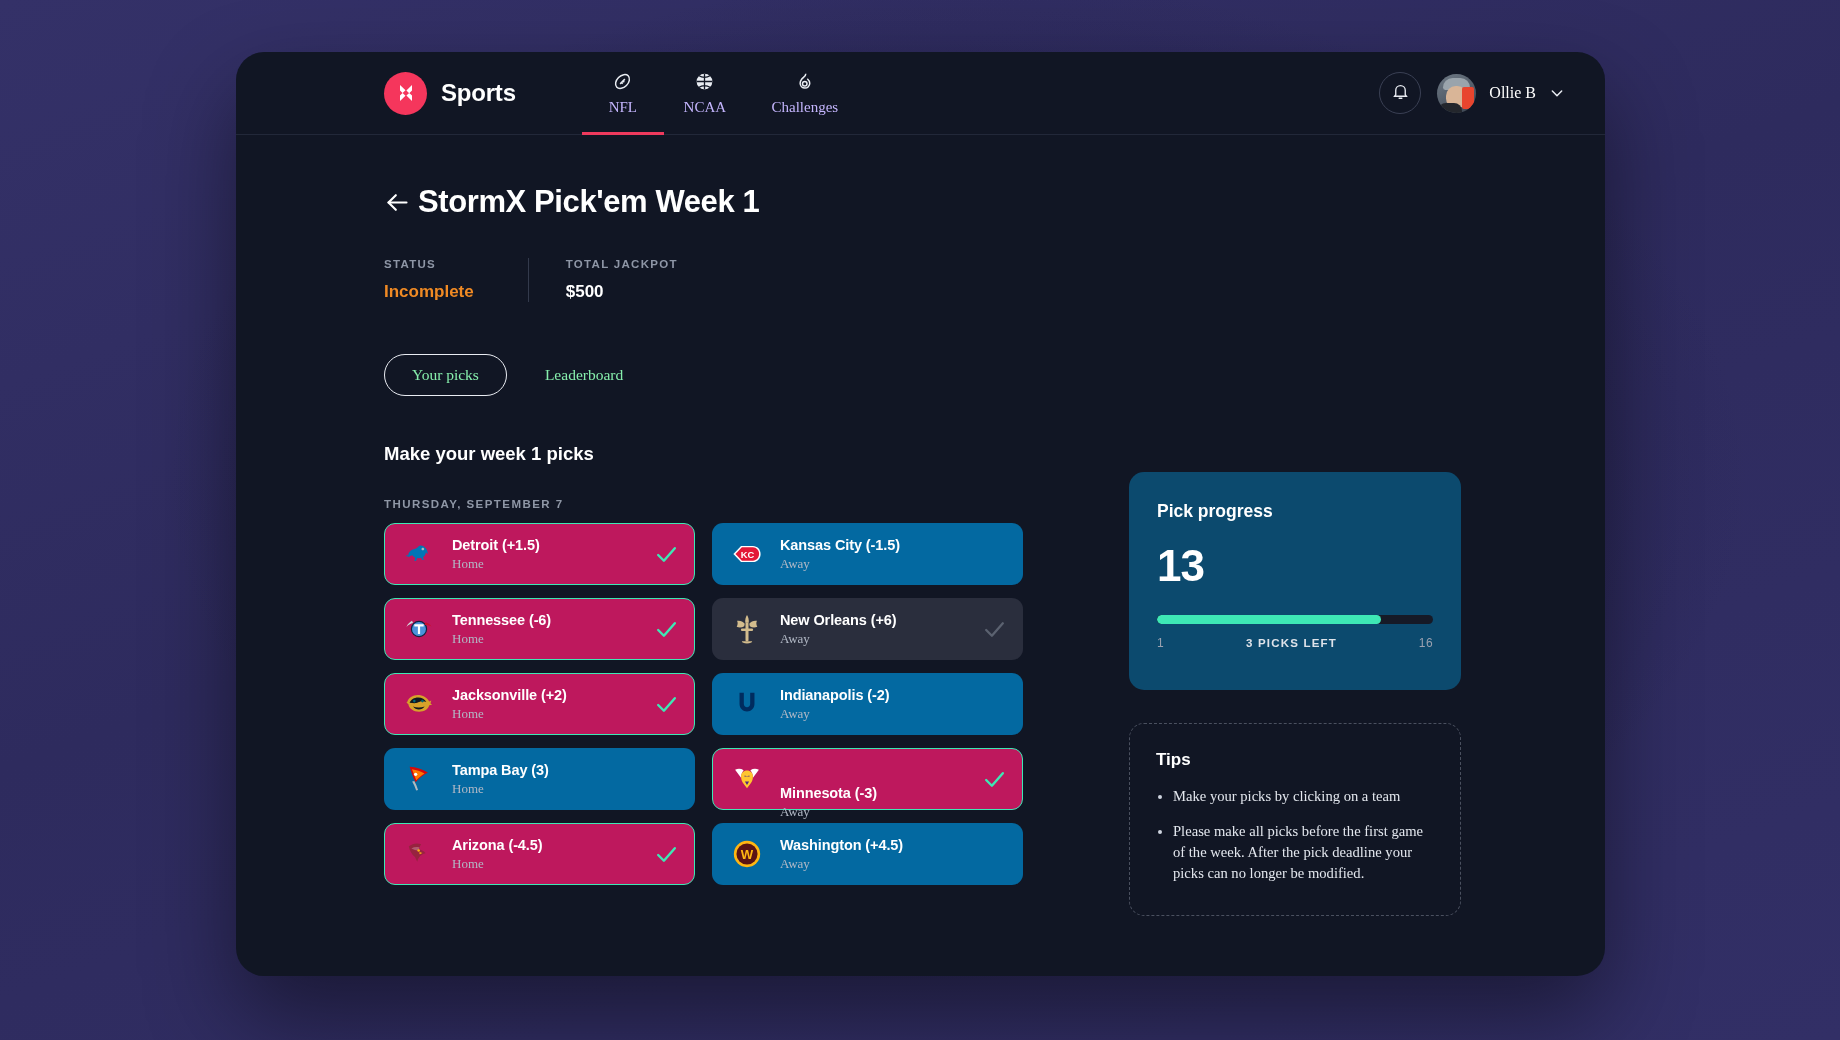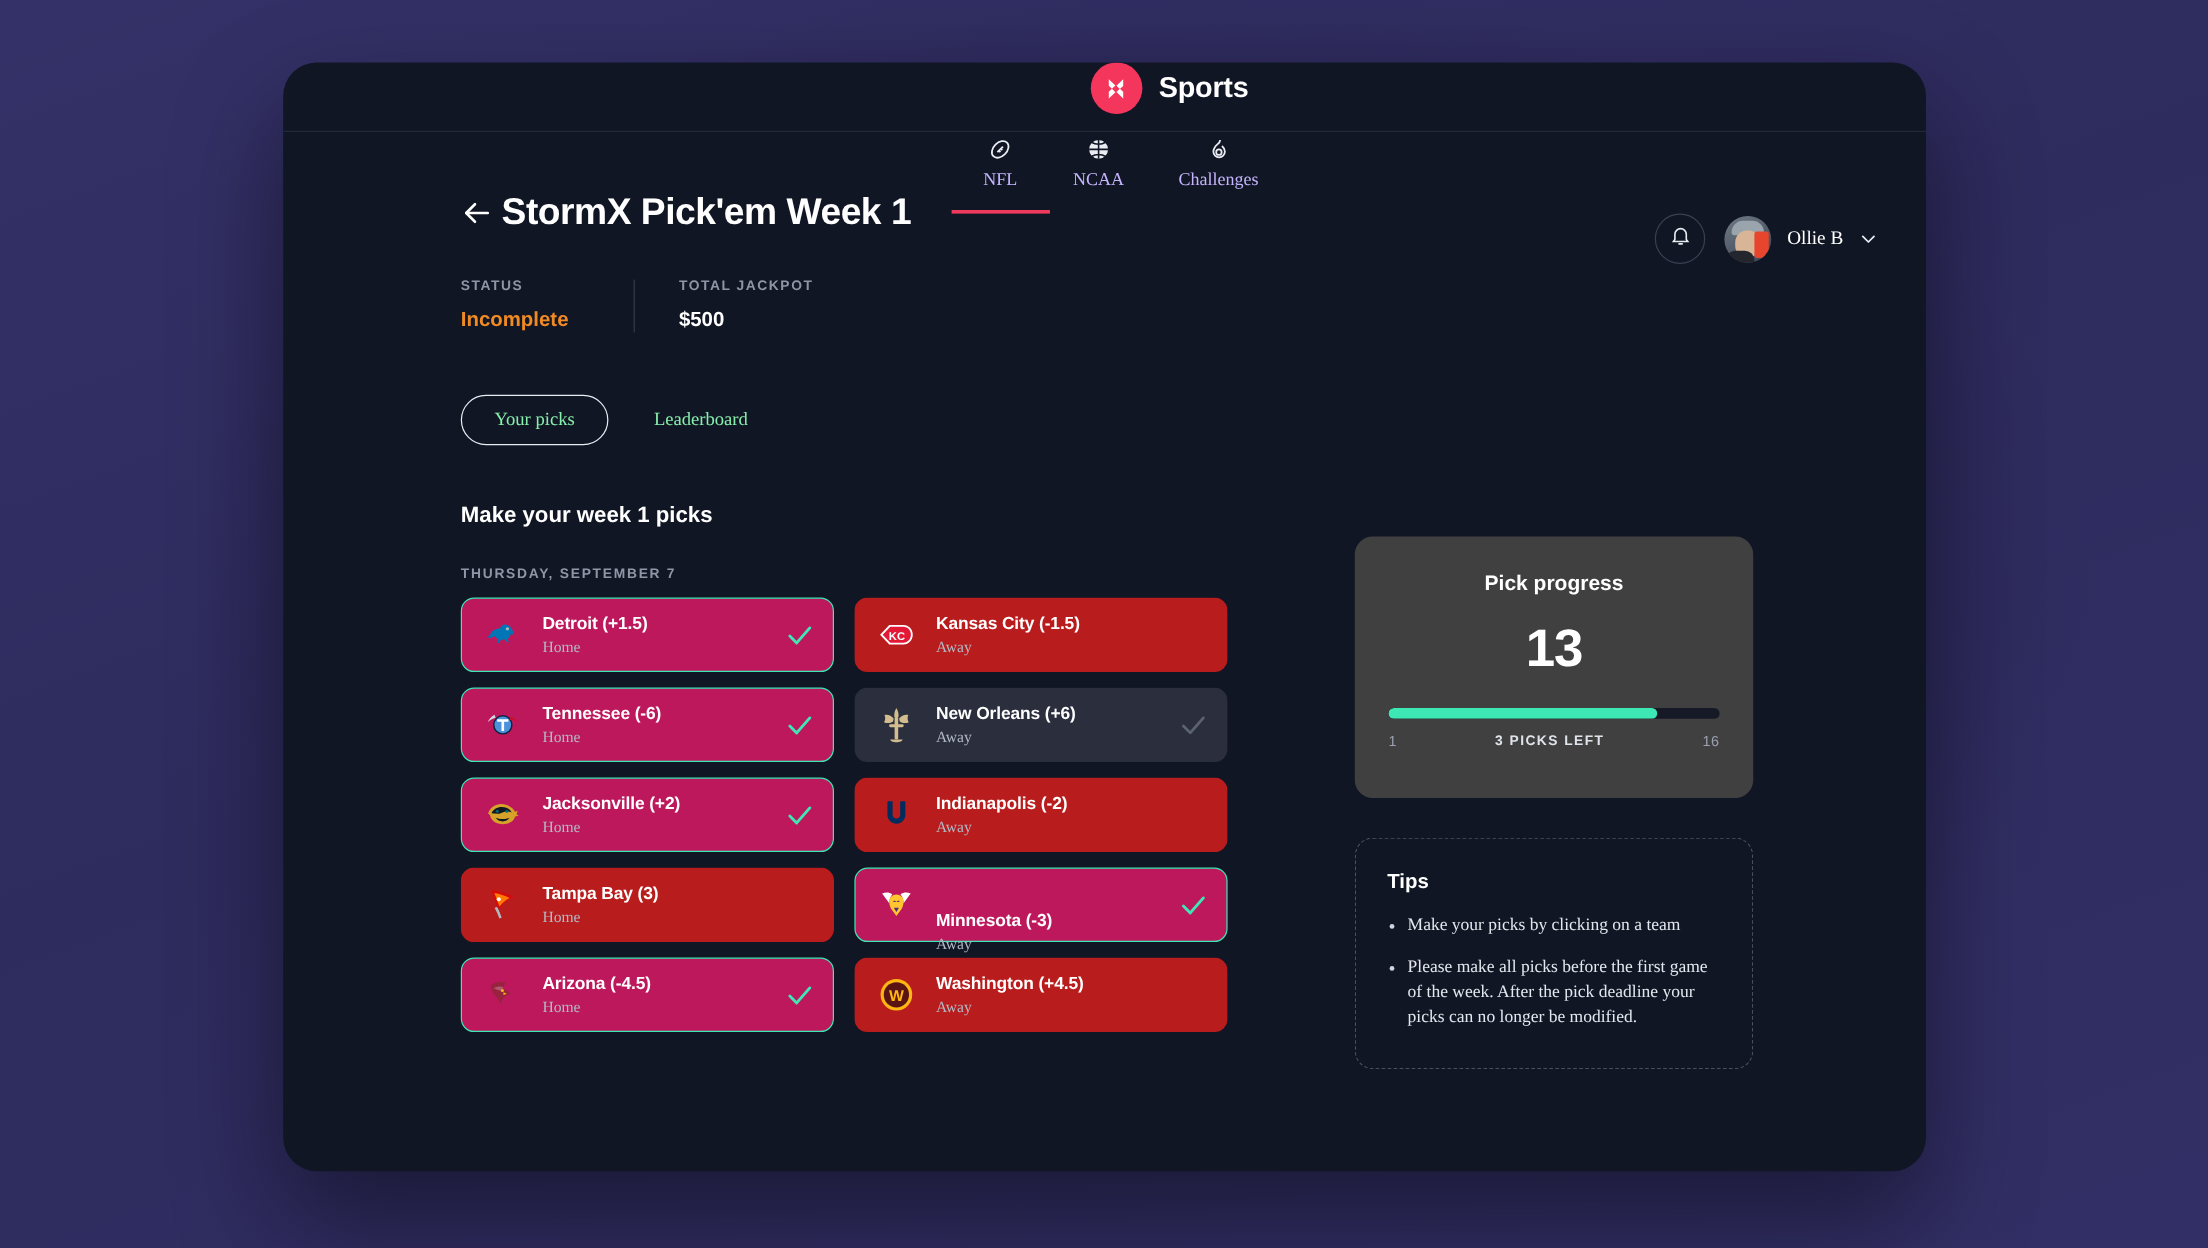--- a/index.html
+++ b/index.html
@@ -29,27 +29,26 @@
     width: 1369px;
     height: 924px;
     background: #111624;
     border-radius: 28px;
     overflow: hidden;
     box-shadow: 0 40px 90px rgba(0,0,0,.45);
   }
 
   
   .app-header {
-    height: 58px;
+    height: 83px;
     display: flex;
     align-items: center;
     padding: 0 40px 0 0;
     border-bottom: 1px solid #222839;
     position: relative;
-    flex-direction: column;
   }
 
   .brand {
     display: flex;
     align-items: center;
     gap: 14px;
     margin-left: 148px;
   }
   .brand-logo {
     width: 43px; height: 43px;
@@ -190,21 +189,21 @@
     margin: 33px 0 13px 0;
   }
   .day-group.first { margin-top: 0; }
 
   .game-row { display:flex; gap: 17px; margin-bottom: 13px; }
 
   .team-card {
     width: 311px;
     height: 62px;
     border-radius: 11px;
-    background: #b91c1c;
+    background: #0369a1;
     border: 1.6px solid transparent;
     display:flex;
     align-items:center;
     padding: 0 15px 0 16px;
     cursor: pointer;
     position: relative;
   }
   .team-card.selected {
     background: #be185d;
     border-color: #3ee8b5;
@@ -232,24 +231,23 @@
     font-family:"Liberation Serif", serif;
     margin-top: 3px;
   }
   .check { flex: none; line-height: 0; }
   .check.visible  { color:#3ee8b5; }
   .check.faint    { color:#5b6270; }
   .check.hiddenck { visibility: hidden; }
 
   
   .panel-progress {
-    background:#404040;
+    background:#0c4a6e;
     border-radius: 15px;
     padding: 29px 28px 40px 28px;
-    text-align:center;
   }
   .panel-heading { color:#ffffff; font-size:17.5px; font-weight:700; }
   .big-number {
     color:#ffffff;
     font-size: 44px;
     font-weight: 800;
     letter-spacing: -1px;
     margin-top: 22px;
     line-height: 1;
   }

